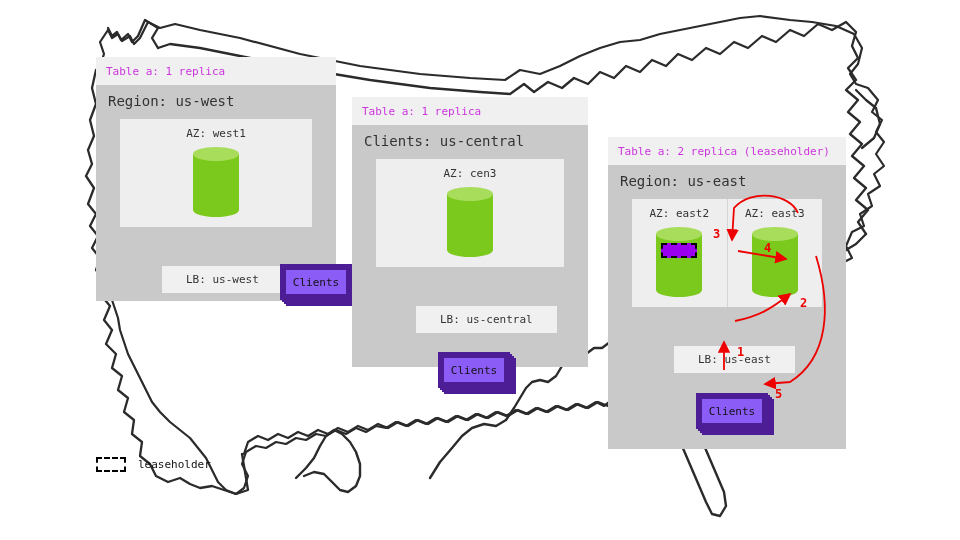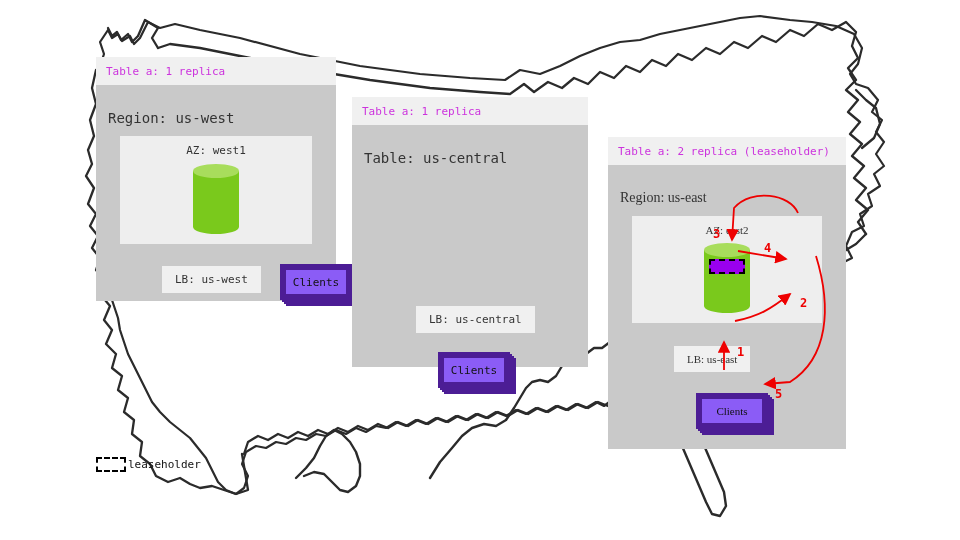--- a/index.html
+++ b/index.html
@@ -25,21 +25,21 @@
     letter-spacing:0px;
     white-space:nowrap;
   }
   .card-body{
     background:#c9c9c9;
     padding:0;
   }
   .region-title{
     color:#333333;
     font-size:14px;
-    padding:25px 12px 10px 12px;
+    padding:8px 12px 10px 12px;
     white-space:nowrap;
   }
   .az-row{
     display:flex;
     background:#d0d0d0;
     margin:0 24px;
   }
   .az-cell{
     background:#eeeeee;
     flex:1;
@@ -91,21 +91,21 @@
     left:5px;top:16px;
   }
 
   
   .lb-box{
     position:absolute;
     background:#f0f0f0;
     font-size:11px;
     color:#333333;
     text-align:center;
-    padding:7px 13px;
+    padding:7px 24px;
     white-space:nowrap;
     z-index:4;
   }
 
   
   .clients-stack{
     position:absolute;
     width:62px;height:26px;
     z-index:4;
   }
@@ -131,21 +131,21 @@
     color:#ee0000;
     font-size:12px;
     font-weight:bold;
     z-index:7;
   }
 
   
   .legend{
     position:absolute;
     left:96px;top:449px;
-    display:flex;align-items:center;gap:2px;
+    display:flex;align-items:center;gap:12px;
     z-index:3;
   }
   .legend-swatch{
     width:26px;height:11px;
     border:2px dashed #000000;
     background:transparent;
   }
   .legend-label{
     font-size:11px;
     color:#111111;
@@ -285,49 +285,69 @@
         <div class="sheet s2"></div>
         <div class="sheet s1"></div>
         <div class="sheet s0">Clients</div>
       </div>
     </div>
   </div>
 
   <div class="region-card" style="left:352px;top:89px;width:236px;">
     <div class="card-header">Table a: 1 replica</div>
     <div class="card-body" style="height:242px;position:relative;">
-      <div class="region-title">Table: us-central</div>
+      <div class="region-title">Clients: us-central</div>
       <div class="az-row">
+        <div class="az-cell">
+          <div class="az-label">AZ: cen3</div>
+          <div class="cyl-wrap">
+            <div class="cylinder">
+              <div class="cyl-bot"></div>
+                <div class="cyl-body"></div>
+                <div class="cyl-top"></div>
+            </div>
+          </div>
+        </div>
       </div>
       <div class="lb-box" style="left:64px;top:181px;text-align:center;">LB: us-central</div>
       <div class="clients-stack" style="left:86px;top:227px;">
         <div class="sheet s3"></div>
         <div class="sheet s2"></div>
         <div class="sheet s1"></div>
         <div class="sheet s0">Clients</div>
       </div>
     </div>
   </div>
 
   <div class="region-card" style="left:608px;top:129px;width:238px;">
     <div class="card-header">Table a: 2 replica (leaseholder)</div>
-    <div class="card-body" style="height:284px;position:relative;font-family:Liberation Serif, serif;">
+    <div class="card-body" style="height:284px;position:relative;">
       <div class="region-title">Region: us-east</div>
       <div class="az-row">
         <div class="az-cell">
           <div class="az-label">AZ: east2</div>
           <div class="cyl-wrap">
             <div class="cylinder">
               <div class="cyl-bot"></div>
                 <div class="cyl-body"></div>
                 <div class="cyl-top"></div>
               <div class="replica leaseholder"></div>
             </div>
           </div>
         </div>
+        <div class="az-cell">
+          <div class="az-label">AZ: east3</div>
+          <div class="cyl-wrap">
+            <div class="cylinder">
+              <div class="cyl-bot"></div>
+                <div class="cyl-body"></div>
+                <div class="cyl-top"></div>
+            </div>
+          </div>
+        </div>
       </div>
       <div class="lb-box" style="left:66px;top:181px;">LB: us-east</div>
       <div class="clients-stack" style="left:88px;top:228px;">
         <div class="sheet s3"></div>
         <div class="sheet s2"></div>
         <div class="sheet s1"></div>
         <div class="sheet s0">Clients</div>
       </div>
     </div>
 

